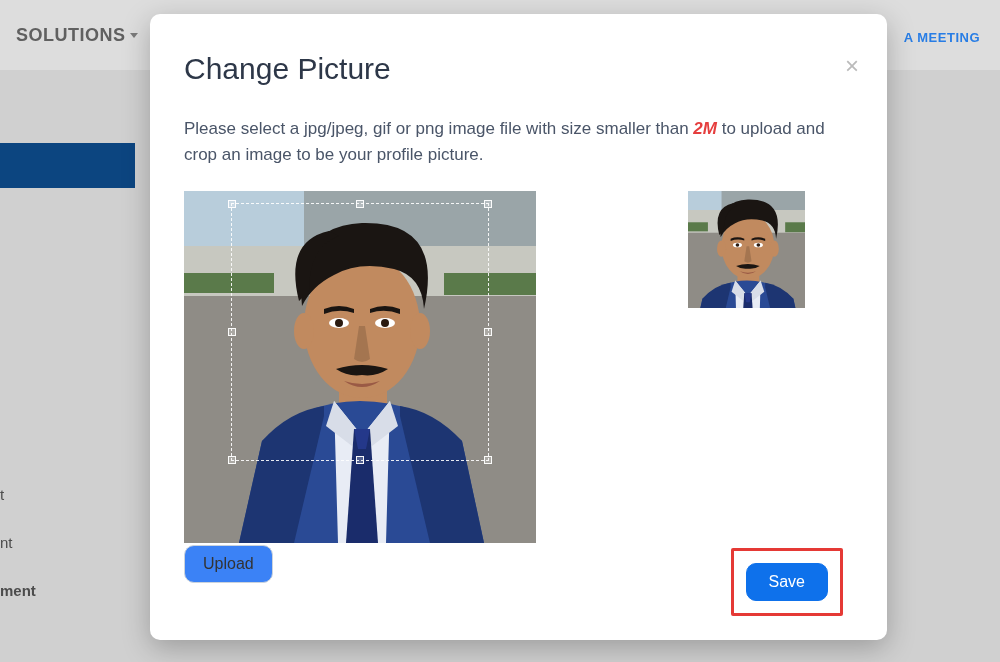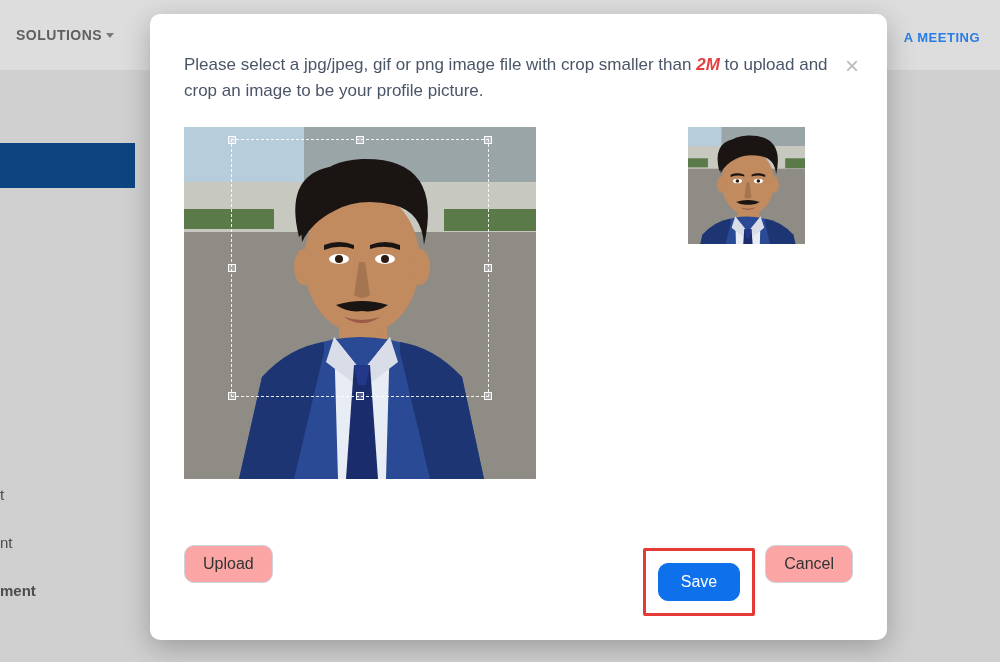--- a/index.html
+++ b/index.html
@@ -24,21 +24,21 @@
       left: 0;
       right: 0;
       height: 70px;
       background: #f7f7f7;
       display: flex;
       align-items: center;
       padding: 0 16px;
     }
     .bg-solutions {
       color: #6b6b6b;
-      font-size: 14px;
+      font-size: 18px;
       font-weight: 600;
       letter-spacing: 0.5px;
       display: flex;
       align-items: center;
       gap: 4px;
     }
     .bg-meeting {
       position: absolute;
       right: 20px;
       top: 30px;
@@ -191,21 +191,21 @@
       right: 34px;
       bottom: 24px;
       display: flex;
       align-items: center;
     }
     .btn {
       font-size: 16px;
       padding: 9px 18px;
       border-radius: 10px;
       border: 1px solid #cbd3dc;
-      background: #fca5a5;
+      background: #3b82f6;
       color: #333;
       cursor: pointer;
     }
     .btn-primary {
       background: #0E71EB;
       border-color: #0E71EB;
       color: #fff;
       padding: 9px 22px;
     }
     .spacer { flex: 1; }
@@ -241,23 +241,24 @@
   <div class="bg-bluebar"></div>
   <div class="bg-left-items bg-li1">t</div>
   <div class="bg-left-items bg-li2">nt</div>
   <div class="bg-left-items bg-li3">ment</div>
 </div>
 
 <div class="overlay"></div>
 
 <div class="modal">
   <span class="close-x">×</span>
+  <h1 class="modal-title">Change Picture</h1>
 
   <p class="modal-desc">
-    <span>Please select a jpg/jpeg, gif or png image file with crop smaller than </span><span class="size-em">2M</span><span> to upload and crop an image to be your profile picture.</span>
+    <span>Please select a jpg/jpeg, gif or png image file with size smaller than </span><span class="size-em">2M</span><span> to upload and crop an image to be your profile picture.</span>
   </p>
 
   <div class="img-row">
 
     <div class="crop-container">
       <svg class="photo-main" viewBox="0 0 352 352">
 
         <rect class="portrait-bg" x="0" y="0" width="352" height="352"></rect>
         <rect class="portrait-sky-left" x="0" y="0" width="120" height="95"></rect>
         <rect class="portrait-building" x="0" y="55" width="352" height="55"></rect>
@@ -348,17 +349,14 @@
     </div>
 
   </div>
 
   <div class="modal-footer">
     <button class="btn">Upload</button>
     <div class="spacer"></div>
     <div class="save-highlight">
       <button class="btn btn-primary">Save</button>
     </div>
-    <div class="cancel-wrap">
-      <button class="btn">Cancel</button>
-    </div>
   </div>
 </div>
 
 </body></html>

